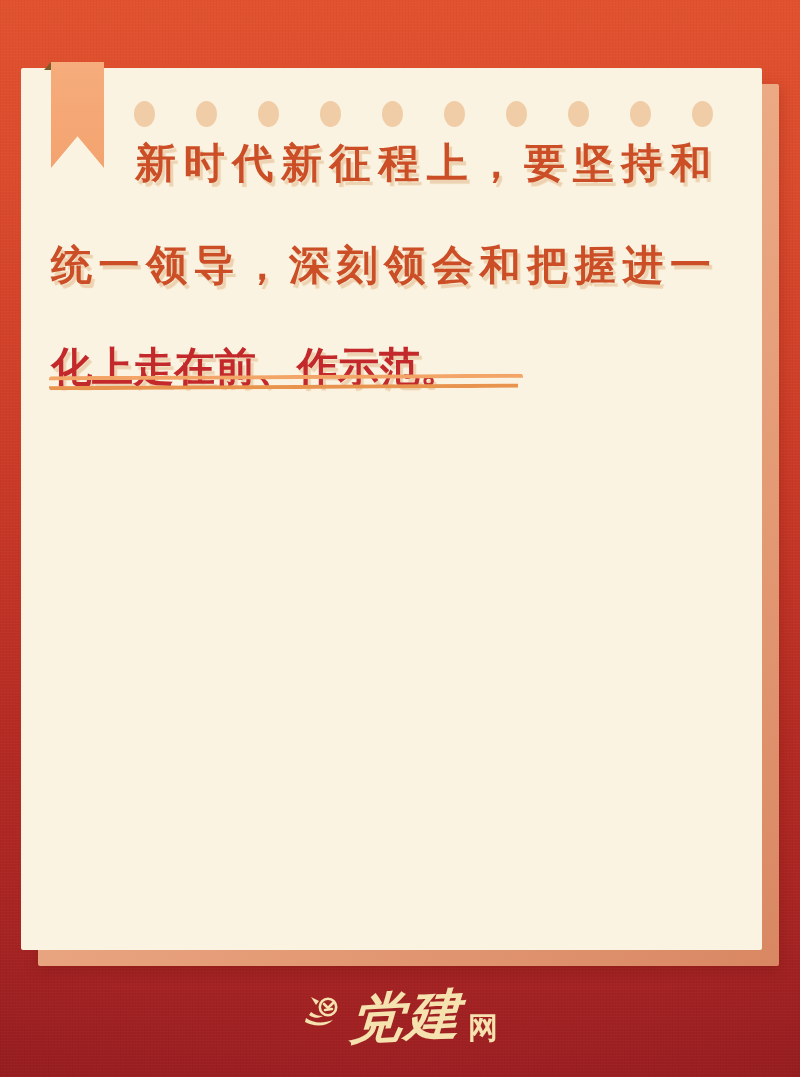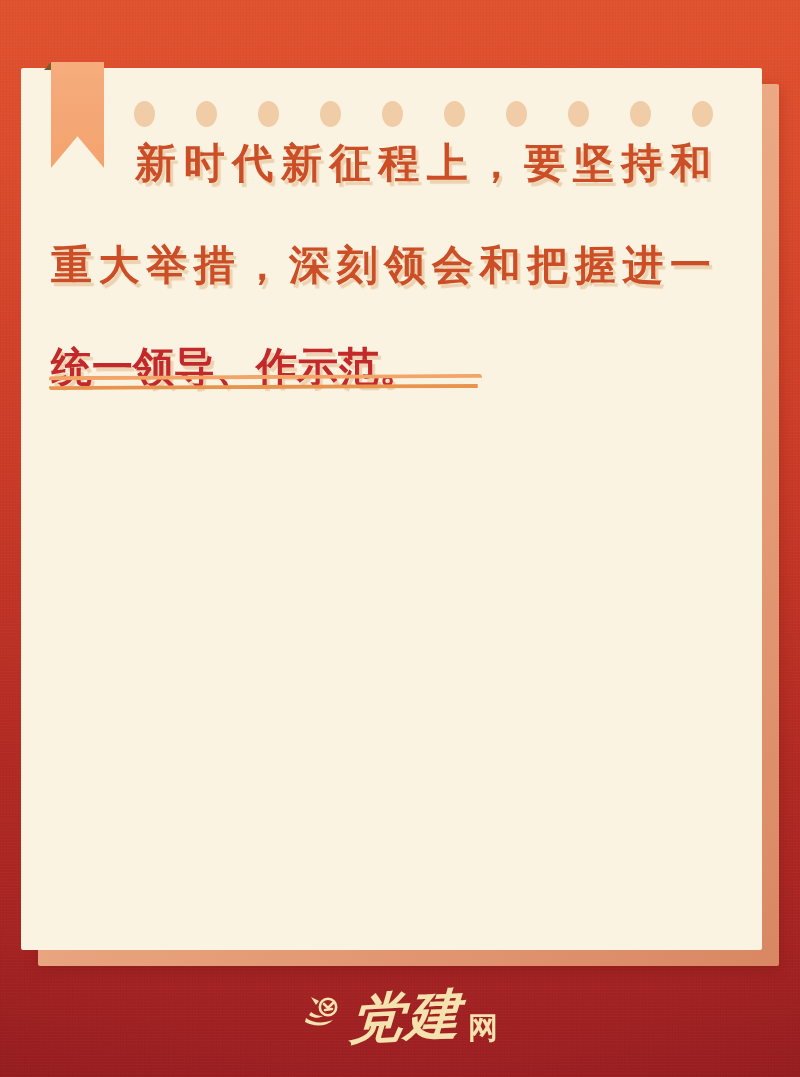--- a/index.html
+++ b/index.html
@@ -108,22 +108,22 @@
       <div class="dot"></div>
       <div class="dot"></div>
       <div class="dot"></div>
       <div class="dot"></div>
       <div class="dot"></div>
       <div class="dot"></div>
     </div>
 
   <div class="textblock" id="textblock">
       <div class="line indent"><span class="t-n">新时代新征程上，要坚持和</span></div>
-      <div class="line"><span class="t-n">重大举措，深刻领会和把握进一</span></div>
-      <div class="line no-just"><span class="t-h u u-ext">统一领导、作示范。</span></div>
+      <div class="line"><span class="t-n">统一领导，深刻领会和把握进一</span></div>
+      <div class="line no-just"><span class="t-h u u-ext">化上走在前、作示范。</span></div>
     </div>
 
   <div class="logo">
     <span class="logo-icon">
       <svg width="44" height="40" viewBox="0 0 44 40">
         <g fill="none" stroke="#F5E2AE" stroke-width="2.6" stroke-linecap="round">
           <circle cx="26" cy="13" r="8.2"></circle>
           <path d="M22 10 l4 4 5 -5"></path>
           <path d="M23 16 l7 -1"></path>
         </g>

